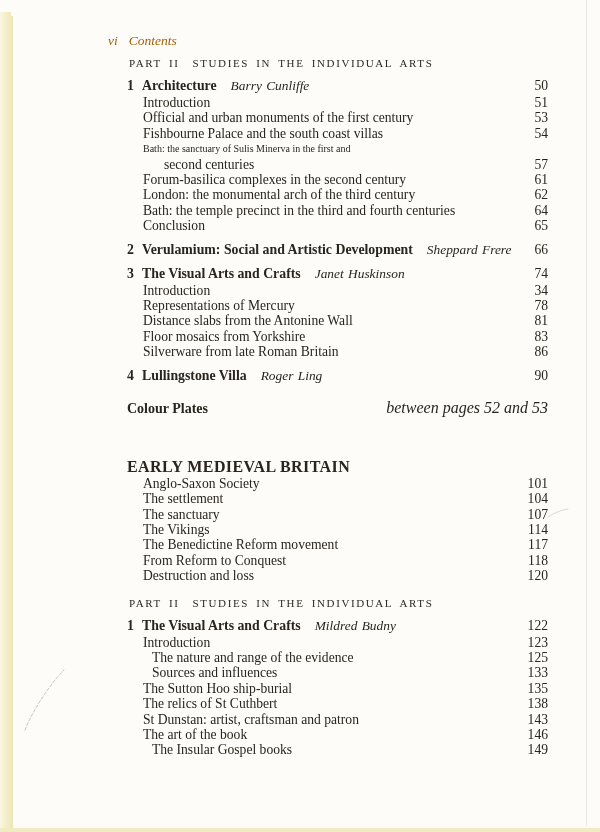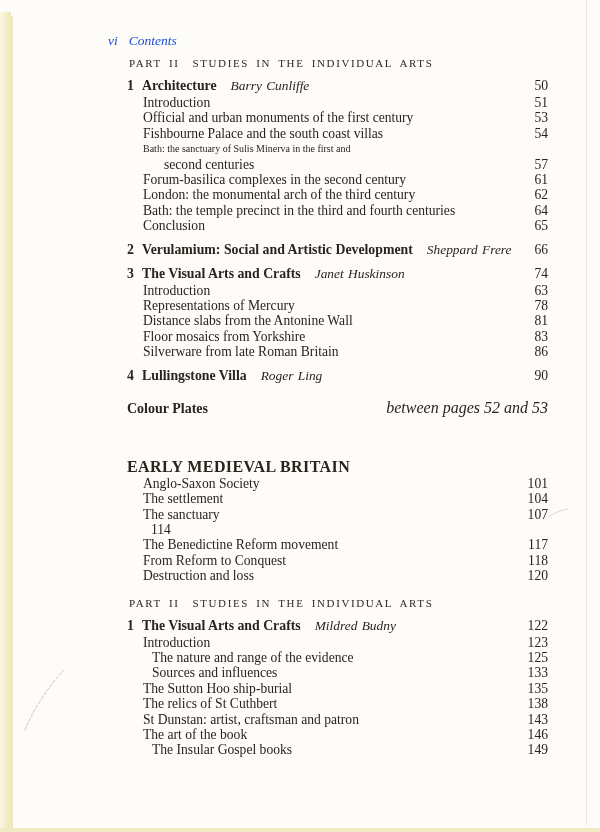--- a/index.html
+++ b/index.html
@@ -10,21 +10,21 @@
     color:#29241d;
   }
   
   .edge-left{position:absolute;left:0;top:12px;bottom:0;width:11px;
     background:linear-gradient(90deg,#fbf7e2 0%,#f4efcd 45%,#efe8bd 100%);}
   .edge-left-line{position:absolute;left:11px;top:16px;bottom:2px;width:2px;background:#ede5bd;}
   .edge-bottom{position:absolute;left:0;right:0;bottom:0;height:4px;background:#f1ebc3;}
   .edge-right-line{position:absolute;right:13px;top:0;bottom:6px;width:1px;background:#eae8e2;}
 
   
-  .running-head{position:absolute;left:108px;top:33px;font-size:13.5px;font-style:italic;color:#1d4ed8;}
+  .running-head{position:absolute;left:108px;top:33px;font-size:13.5px;font-style:italic;color:#a16207;}
   .running-head .folio{margin-right:11px;}
 
   
   .toc{position:absolute;left:127px;top:56px;width:421px;}
   .row{display:flex;align-items:baseline;font-size:13.6px;line-height:15.4px;}
   .row .label{flex:1;}
   .page{margin-left:8px;white-space:nowrap;font-size:13.6px;font-weight:normal;letter-spacing:0;word-spacing:0;}
 
   .part{margin:12px 0 7px 2px;font-size:11px;letter-spacing:1.6px;word-spacing:3px;line-height:14px;color:#2d2822;}
   .part:first-child{margin-top:0;}
@@ -111,21 +111,21 @@
     <div class="row chapter">
       <span class="label"><span class="num">2</span><span class="title">Verulamium: Social and Artistic Development</span><span class="author">Sheppard Frere</span></span>
       <span class="page">66</span>
     </div>
     <div class="row chapter">
       <span class="label"><span class="num">3</span><span class="title">The Visual Arts and Crafts</span><span class="author">Janet Huskinson</span></span>
       <span class="page">74</span>
     </div>
     <div class="row entry">
       <span class="label">Introduction</span>
-      <span class="page">63</span>
+      <span class="page">34</span>
     </div>
     <div class="row entry">
       <span class="label">Representations of Mercury</span>
       <span class="page">78</span>
     </div>
     <div class="row entry">
       <span class="label">Distance slabs from the Antonine Wall</span>
       <span class="page">81</span>
     </div>
     <div class="row entry">
@@ -151,20 +151,21 @@
     </div>
     <div class="row entry">
       <span class="label">The settlement</span>
       <span class="page">104</span>
     </div>
     <div class="row entry">
       <span class="label">The sanctuary</span>
       <span class="page">107</span>
     </div>
     <div class="row entry">
+      <span class="label">The Vikings</span>
       <span class="page">114</span>
     </div>
     <div class="row entry">
       <span class="label">The Benedictine Reform movement</span>
       <span class="page">117</span>
     </div>
     <div class="row entry">
       <span class="label">From Reform to Conquest</span>
       <span class="page">118</span>
     </div>

